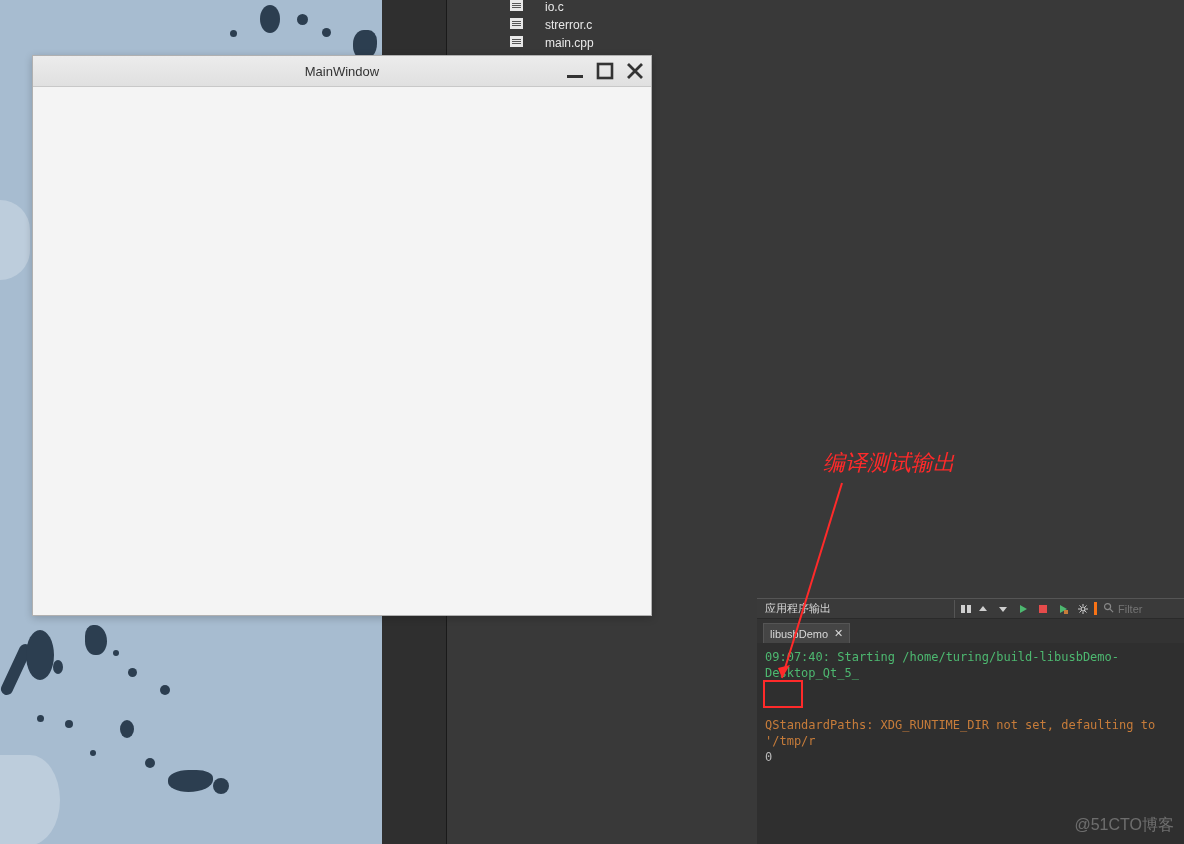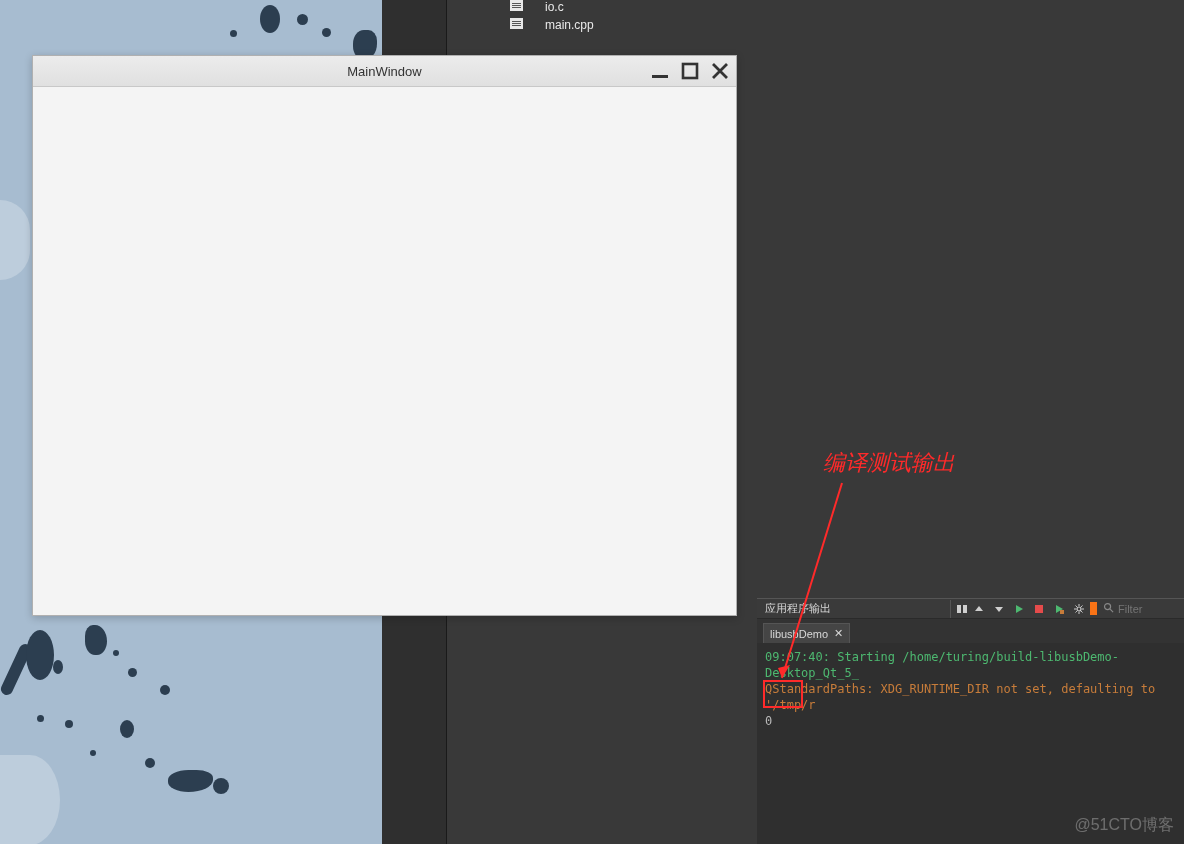--- a/index.html
+++ b/index.html
@@ -88,21 +88,21 @@
   left: 2px; top: 3px;
   width: 9px; height: 1px;
   background: #555;
   box-shadow: 0 2px 0 #555, 0 4px 0 #555;
 }
 
 
 .main-window {
   position: absolute;
   left: 32px; top: 55px;
-  width: 705px; height: 561px;
+  width: 620px; height: 561px;
   background: #f4f4f4;
   border: 1px solid #b0b0b0;
   box-shadow: 0 2px 8px rgba(0,0,0,0.2);
   text-align: center;
 }
 .titlebar {
   height: 31px;
   background: linear-gradient(#ececec, #e0e0e0);
   border-bottom: 1px solid #c8c8c8;
   display: flex;
@@ -200,21 +200,21 @@
   border-bottom: none;
 }
 .tab-close { cursor: pointer; font-size: 11px; }
 .output-body {
   padding: 6px 8px;
   font-family: monospace;
   font-size: 12px;
   line-height: 16px;
 }
 .line-start { color: #4db870; }
-.line-warn { color: #c77c3a; }
+.line-warn { color: #c77c3a; margin-top: 36px; }
 .line-val { color: #b8b8b8; }
 
 
 .anno-text {
   position: absolute;
   left: 823px; top: 448px;
   color: #ff2a2a;
   font-size: 22px;
   font-family: 'SimSun', serif;
   font-style: italic;
@@ -270,20 +270,24 @@
 <div class="ide-strip"></div>
 <div class="ide-main"></div>
 
 <div class="file-tree">
   <div class="file-item">
     <span class="file-icon"></span>
     <span>io.c</span>
   </div>
   <div class="file-item">
     <span class="file-icon"></span>
+    <span>strerror.c</span>
+  </div>
+  <div class="file-item">
+    <span class="file-icon"></span>
     <span>main.cpp</span>
   </div>
 </div>
 
 <div class="main-window">
   <div class="titlebar">
     <span class="titlebar-title">MainWindow</span>
     <div class="titlebar-buttons">
       <div class="tb-btn">
         <svg viewBox="0 0 10 10">
@@ -340,21 +344,21 @@
           <path d="M3 2 L10 6 L3 10 Z" fill="#4db870"></path>
           <rect x="7" y="7" width="4" height="4" fill="#c77c3a"></rect>
         </svg>
     </div>
     <div class="tool-btn">
       <svg viewBox="0 0 12 12">
           <circle cx="6" cy="6" r="2" fill="none" stroke="#cfcfcf" stroke-width="1.2"></circle>
           <path d="M6 1v2M6 9v2M1 6h2M9 6h2M2.5 2.5l1.4 1.4M8.1 8.1l1.4 1.4M9.5 2.5l-1.4 1.4M3.9 8.1l-1.4 1.4" stroke="#cfcfcf" stroke-width="1"></path>
         </svg>
     </div>
-    <div class="filter-box" style="border-left:7px solid #f97316;">
+    <div class="filter-box" style="border-left:3px solid #f97316;">
       <span>
         <svg width="11" height="11" viewBox="0 0 12 12">
             <circle cx="5" cy="5" r="3.3" fill="none" stroke="#888" stroke-width="1.3"></circle>
             <line x1="7.8" y1="7.8" x2="11" y2="11" stroke="#888" stroke-width="1.3"></line>
           </svg>
       </span>
       <input class="filter-input" placeholder="Filter" style="">
     </div>
   </div>
   <div class="output-tabs">

